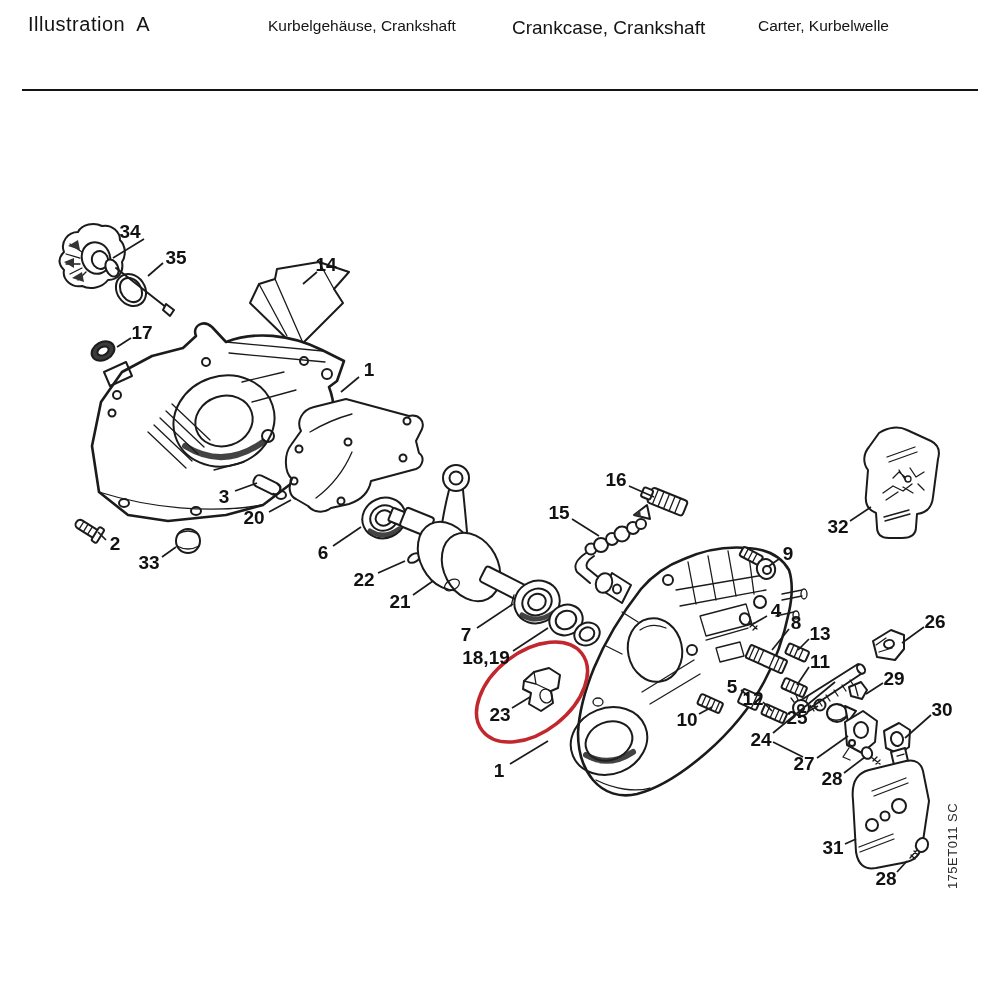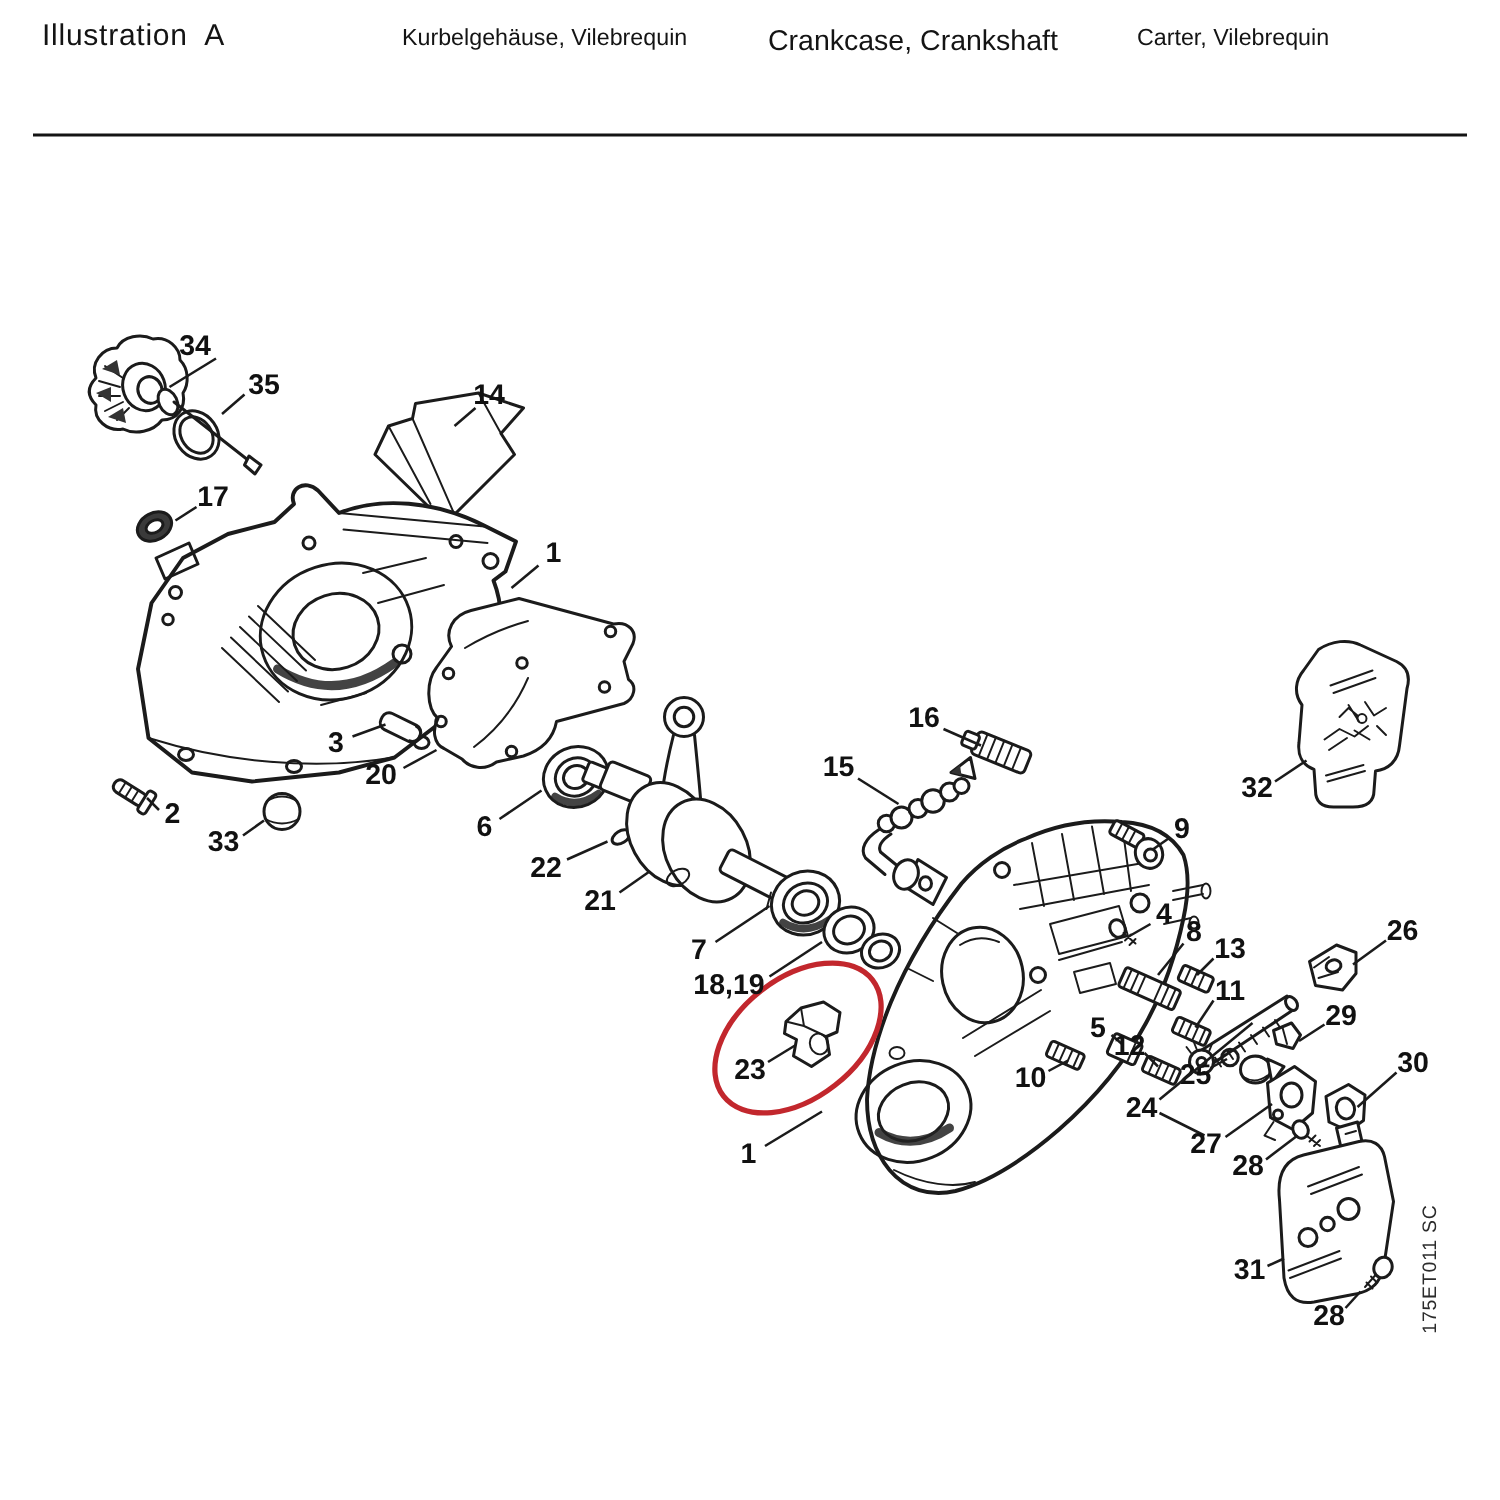--- a/index.html
+++ b/index.html
@@ -21,23 +21,23 @@
   .lead{stroke:#1b1b1b;stroke-width:1.7;fill:none;}
   .plabel{font-family:"Liberation Sans",sans-serif;font-size:19px;font-weight:700;fill:#111;}
   .code{font-family:"Liberation Sans",sans-serif;font-size:13px;fill:#2b2b2b;letter-spacing:.5px;}
 </style>
 </head>
 <body>
 
 <div id="page">
 
   <span class="hdr" id="illus">Illustration  A</span>
-  <span class="hdr" id="t-de">Kurbelgehäuse, Vilebrequin</span>
+  <span class="hdr" id="t-de">Kurbelgehäuse, Crankshaft</span>
   <span class="hdr" id="t-en">Crankcase, Crankshaft</span>
-  <span class="hdr" id="t-fr">Carter, Vilebrequin</span>
+  <span class="hdr" id="t-fr">Carter, Kurbelwelle</span>
   <div id="rule"></div>
 
   <svg id="diagram" width="1000" height="1000" viewBox="0 0 1000 1000">
 
     <g class="art">
       <path d="M64,252 C60,242 68,232 78,232 C82,224 94,222 102,226 C112,224 120,232 120,240 C126,246 126,256 122,262 C124,272 118,280 108,280 C102,288 90,290 82,286 C72,288 62,280 64,270 C58,264 58,258 64,252 Z" class="wfill"></path>
       <path d="M70,244 L82,252 M66,254 L80,258 M66,264 L80,264 M70,274 L82,268 M78,280 L86,272" class="thin"></path>
       <path d="M68,246 L78,240 L80,250 Z" class="dark"></path>
       <path d="M64,262 L74,258 L74,268 Z" class="dark"></path>
       <path d="M72,278 L82,272 L84,282 Z" class="dark"></path>

